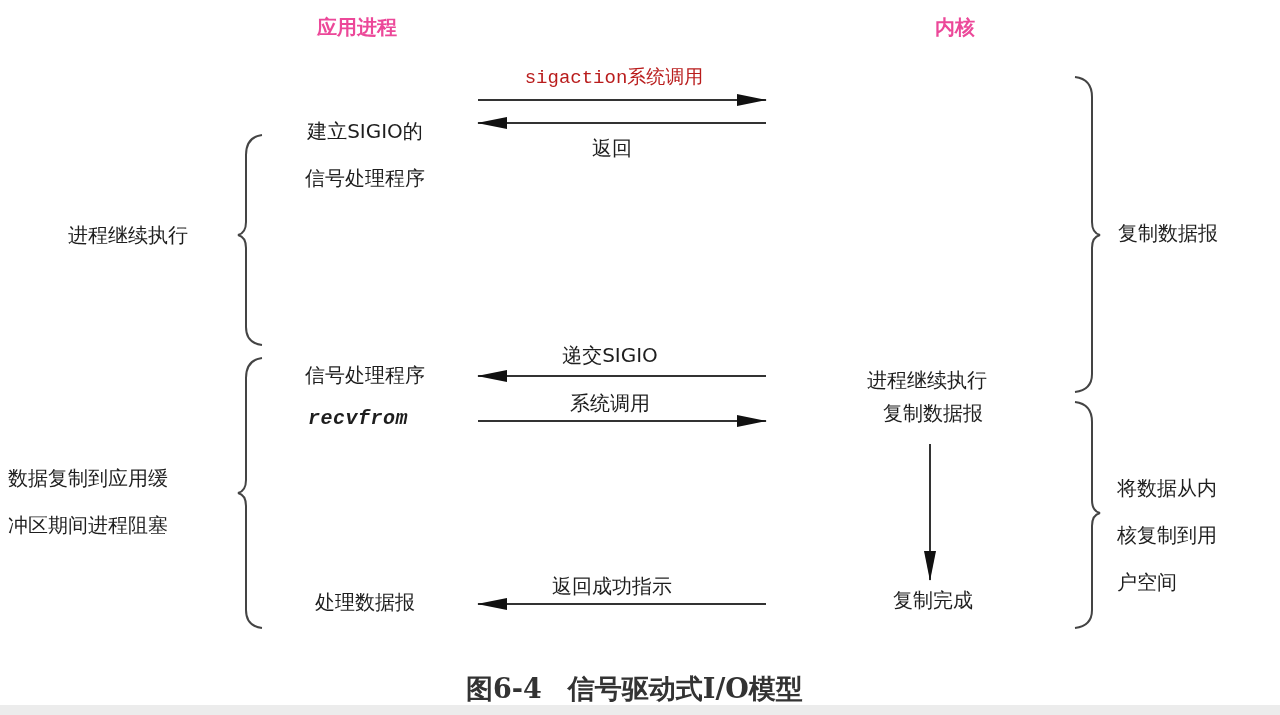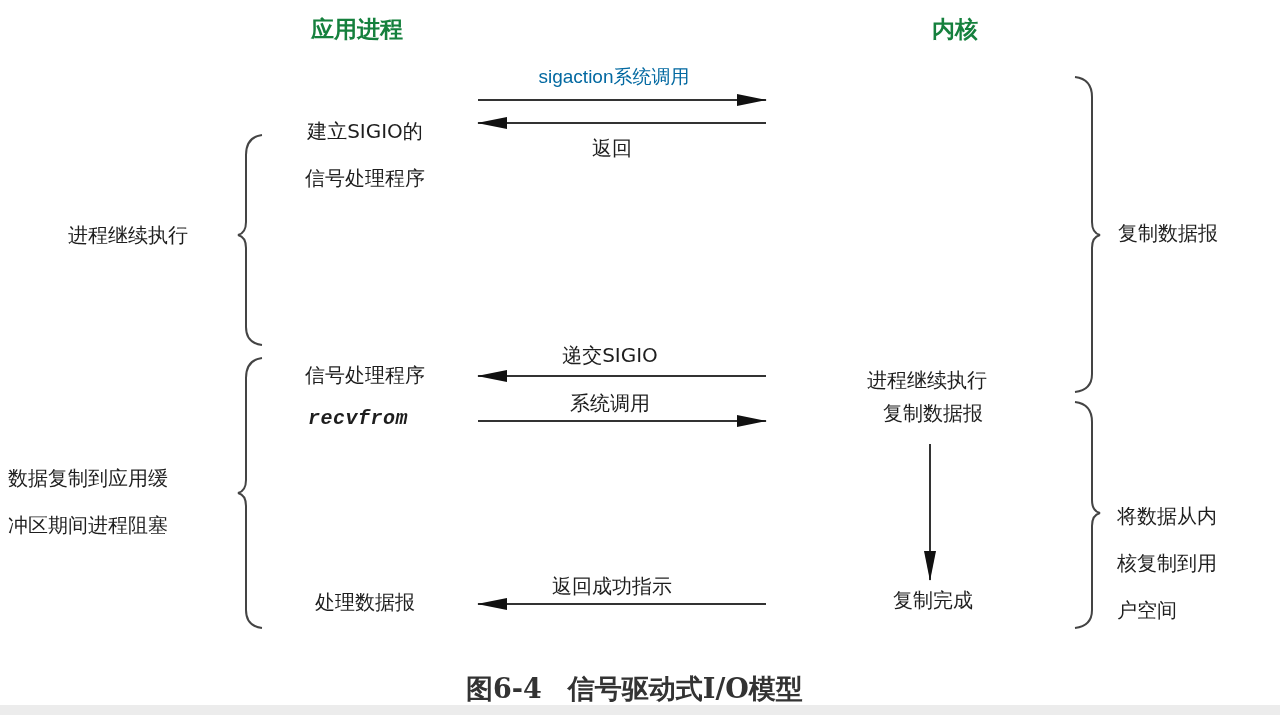--- a/index.html
+++ b/index.html
@@ -1,23 +1,23 @@
 <!DOCTYPE html>
 <html><head>
 <meta charset="utf-8">
 <style>
   html, body { margin: 0; padding: 0; }
   body {
     width: 1280px; height: 715px; background: #ffffff; position: relative; overflow: hidden;
     font-family: "DejaVu Sans", sans-serif; color: #1a1a1a;
   }
   .abs { position: absolute; white-space: nowrap; }
-  .hdr { font-size: 23px; font-weight: bold; color: #15803d; }
+  .hdr { font-size: 20px; font-weight: bold; color: #ec4899; }
   .txt { font-size: 20px; color: #1e1e1e; }
-  .mono { font-family: Liberation Sans, sans-serif; font-size: 19px; color: #0369a1; }
+  .mono { font-family: Liberation Mono, monospace; font-size: 19px; color: #b91c1c; }
   .mono-b { font-family: "Liberation Mono", "DejaVu Sans Mono", monospace; font-size: 20px; font-weight: bold; color: #1e1e1e; letter-spacing: 0.5px; }
   .center { transform: translateX(-50%); text-align: center; }
   .multiline { white-space: pre-line; line-height: 47px; }
   svg.overlay { position: absolute; left: 0; top: 0; }
   .caption { font-family: "DejaVu Serif", serif; font-size: 27px; font-weight: bold; color: #333; }
   .bottom-strip { position: absolute; left: 0; top: 705px; width: 1280px; height: 10px; background: #ececec; }
 </style>
 </head>
 <body>
 
@@ -66,21 +66,21 @@
 
 <div class="abs txt center" style="left:927px; top:367px;">进程继续执行</div>
 <div class="abs txt center" style="left:933px; top:400px;">复制数据报</div>
 <div class="abs txt center" style="left:933px; top:587px;">复制完成</div>
 
 <div class="abs txt" style="left:68px; top:222px;">进程继续执行</div>
 <div class="abs txt multiline" style="left:8px; top:455px;">数据复制到应用缓
 冲区期间进程阻塞</div>
 
 <div class="abs txt" style="left:1118px; top:220px;">复制数据报</div>
-<div class="abs txt multiline" style="left:1117px; top:465px;margin-top:28px;">将数据从内
+<div class="abs txt multiline" style="left:1117px; top:465px;">将数据从内
 核复制到用
 户空间</div>
 
 <div class="abs caption" style="left:466px; top:671px;">
   <span>图6-4</span><span style="display:inline-block; width:26px;"></span><span>信号驱动式I/O模型</span>
 </div>
 
 <div class="bottom-strip"></div>
 
 </body></html>

